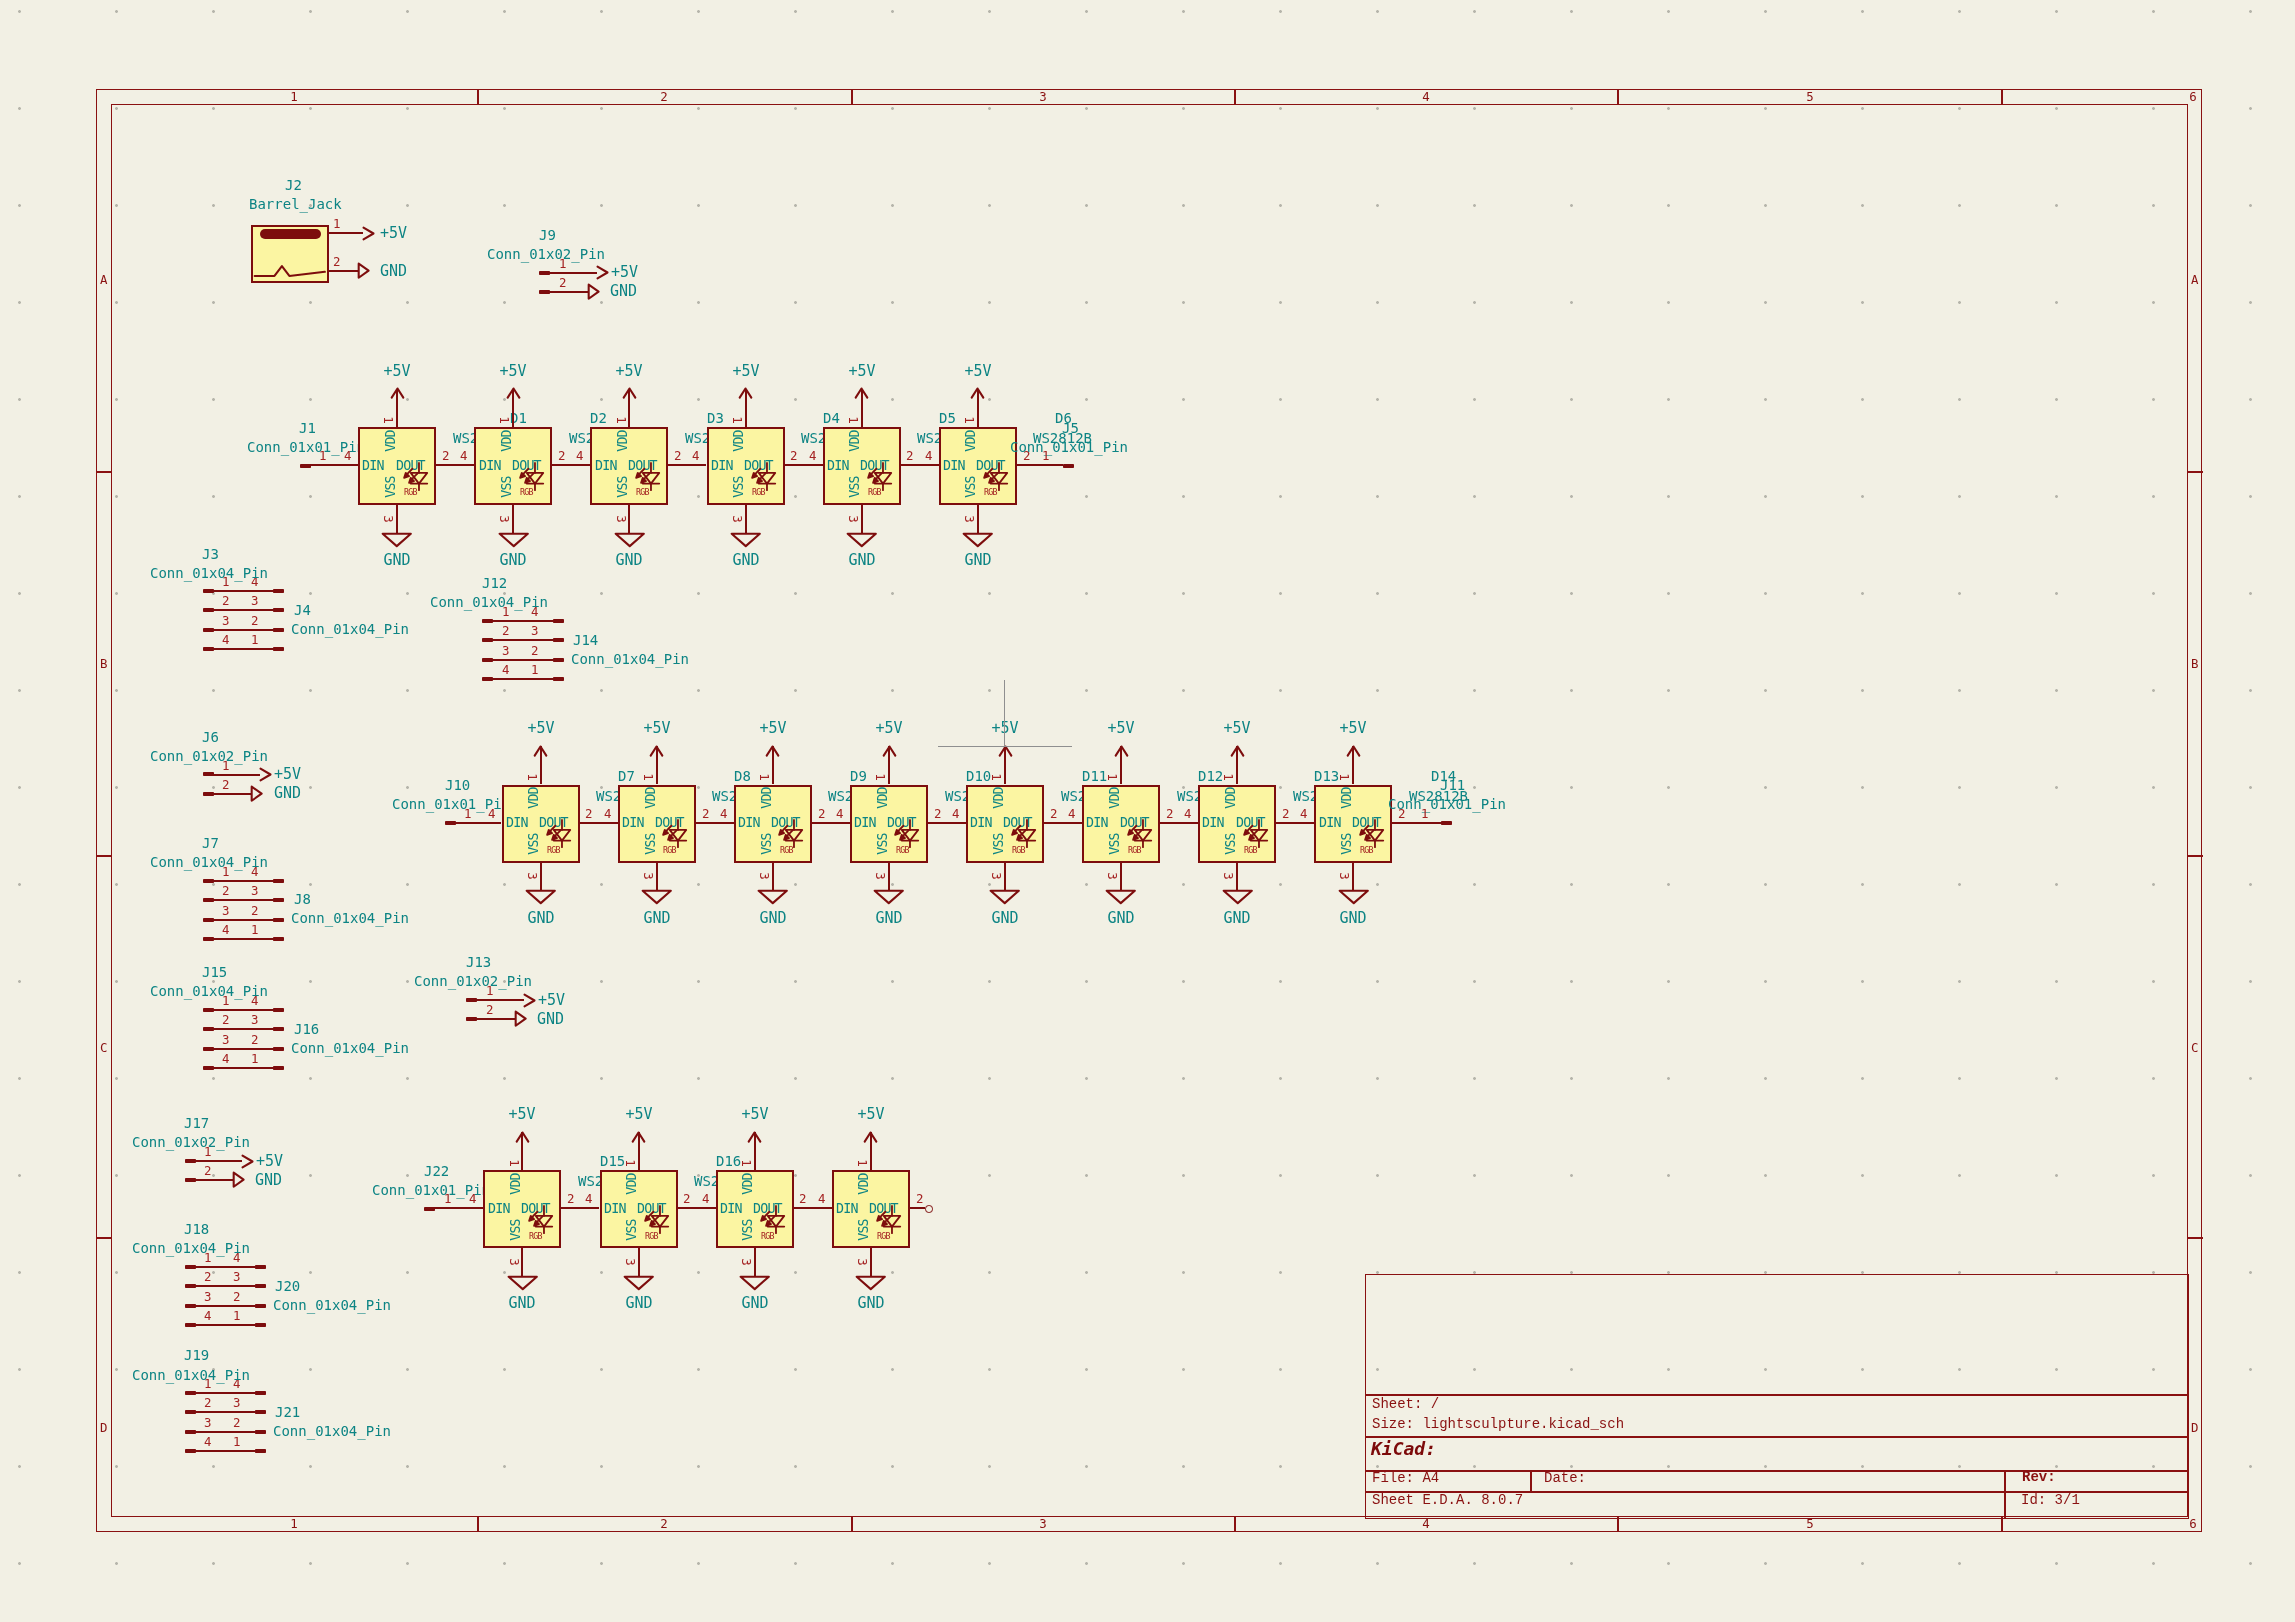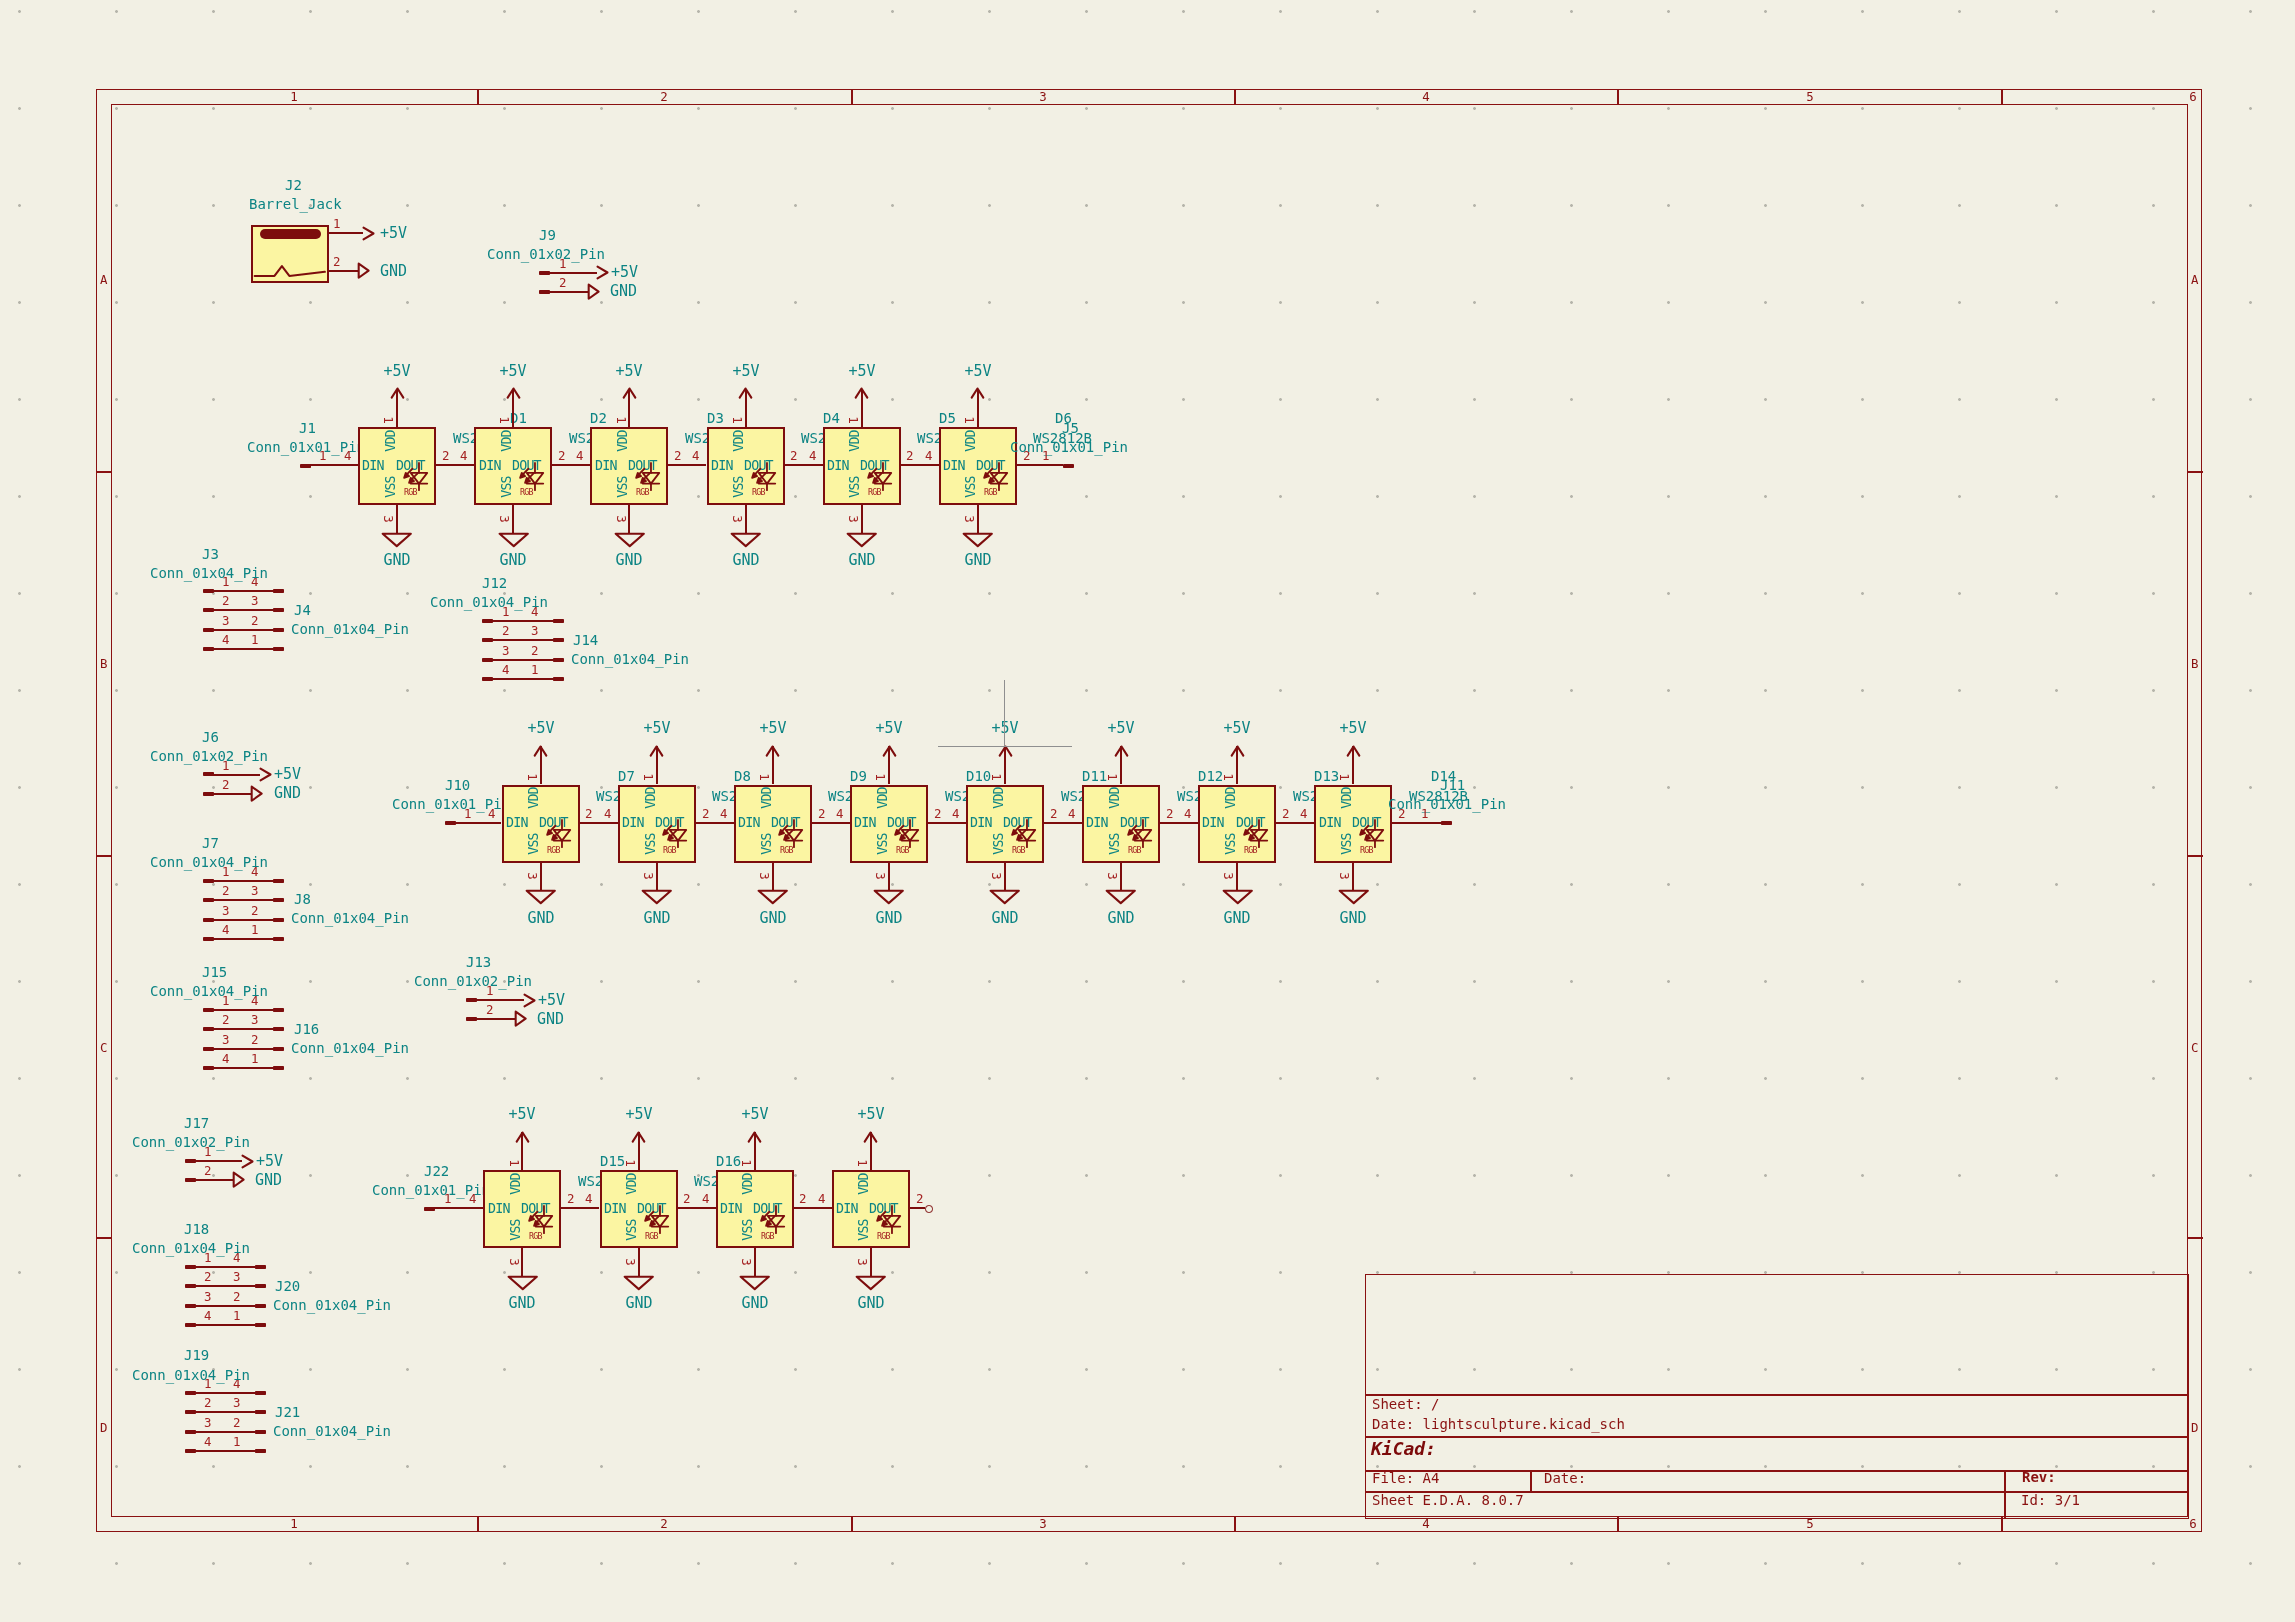--- a/index.html
+++ b/index.html
@@ -21,21 +21,21 @@
   .vnum{color:#a42222;font-size:12.4px;}
   .rgb{position:absolute;line-height:1;color:#a42222;font-size:8.3px;letter-spacing:-0.8px;}
   .wire{position:absolute;background:#7d0d0d;}
   .pad{position:absolute;background:#7d0d0d;border-radius:0.8px;}
   .box{position:absolute;width:78px;height:78px;background:#fbf5a2;border:2.5px solid #7d0d0d;box-sizing:border-box;}
   .jbody{position:absolute;background:#fbf5a2;border:2.5px solid #7d0d0d;box-sizing:border-box;}
   .jbar{position:absolute;background:#7d0d0d;border-radius:5px;}
   .fr{position:absolute;border:1.7px solid #8a1111;box-sizing:border-box;}
   .frl{position:absolute;background:#8a1111;}
   .fnum{position:absolute;line-height:1;color:#8a1111;font-size:12.4px;}
-  .tbt{position:absolute;line-height:1;white-space:pre;color:#8a1111;font-size:14px;}
+  .tbt{position:absolute;line-height:1;white-space:pre;color:#8a1111;font-size:14px;font-family:Liberation Mono, monospace;}
   .tbb{font-weight:bold;}
   .tbtitle{position:absolute;line-height:1;color:#7c0a0a;font-size:18px;font-weight:bold;font-style:italic;}
   .xh{position:absolute;background:#8f8f8f;}
   .circ{position:absolute;width:7.5px;height:7.5px;border:1.7px solid #7d0d0d;border-radius:50%;box-sizing:border-box;}
   svg.sym{position:absolute;overflow:visible;}
 </style>
 </head>
 <body>
 
 <div class="canvas">
@@ -1199,21 +1199,21 @@
 
   <div id="titleblock">
     <div class="fr" style="left:1365px;top:1274px;width:824px;height:245px;"></div>
     <div class="frl" style="left:1365px;top:1394px;width:823px;height:1.7px;"></div>
     <div class="frl" style="left:1365px;top:1436px;width:823px;height:1.7px;"></div>
     <div class="frl" style="left:1365px;top:1470px;width:823px;height:1.7px;"></div>
     <div class="frl" style="left:1365px;top:1491px;width:823px;height:1.7px;"></div>
     <div class="frl" style="left:1530px;top:1470px;width:1.7px;height:21.6px;"></div>
     <div class="frl" style="left:2004px;top:1470px;width:1.7px;height:49px;"></div>
     <div class="tbt" style="left:1372px;top:1397px;">Sheet: /</div>
-    <div class="tbt" style="left:1372px;top:1417px;">Date: lightsculpture.kicad_sch</div>
+    <div class="tbt" style="left:1372px;top:1417px;">Size: lightsculpture.kicad_sch</div>
     <div class="tbtitle" style="left:1371px;top:1440px;">KiCad:</div>
     <div class="tbt" style="left:1372px;top:1471px;">File: A4</div>
     <div class="tbt" style="left:1544px;top:1471px;">Date:</div>
     <div class="tbt tbb" style="left:2022px;top:1470px;">Rev:</div>
     <div class="tbt" style="left:1372px;top:1493px;">Sheet E.D.A. 8.0.7</div>
     <div class="tbt" style="left:2021px;top:1493px;">Id: 3/1</div>
   </div>
 
   <div id="cursor">
       <div class="xh" style="left: 938px; top: 746px; width: 134px; height: 1.2px;"></div>

